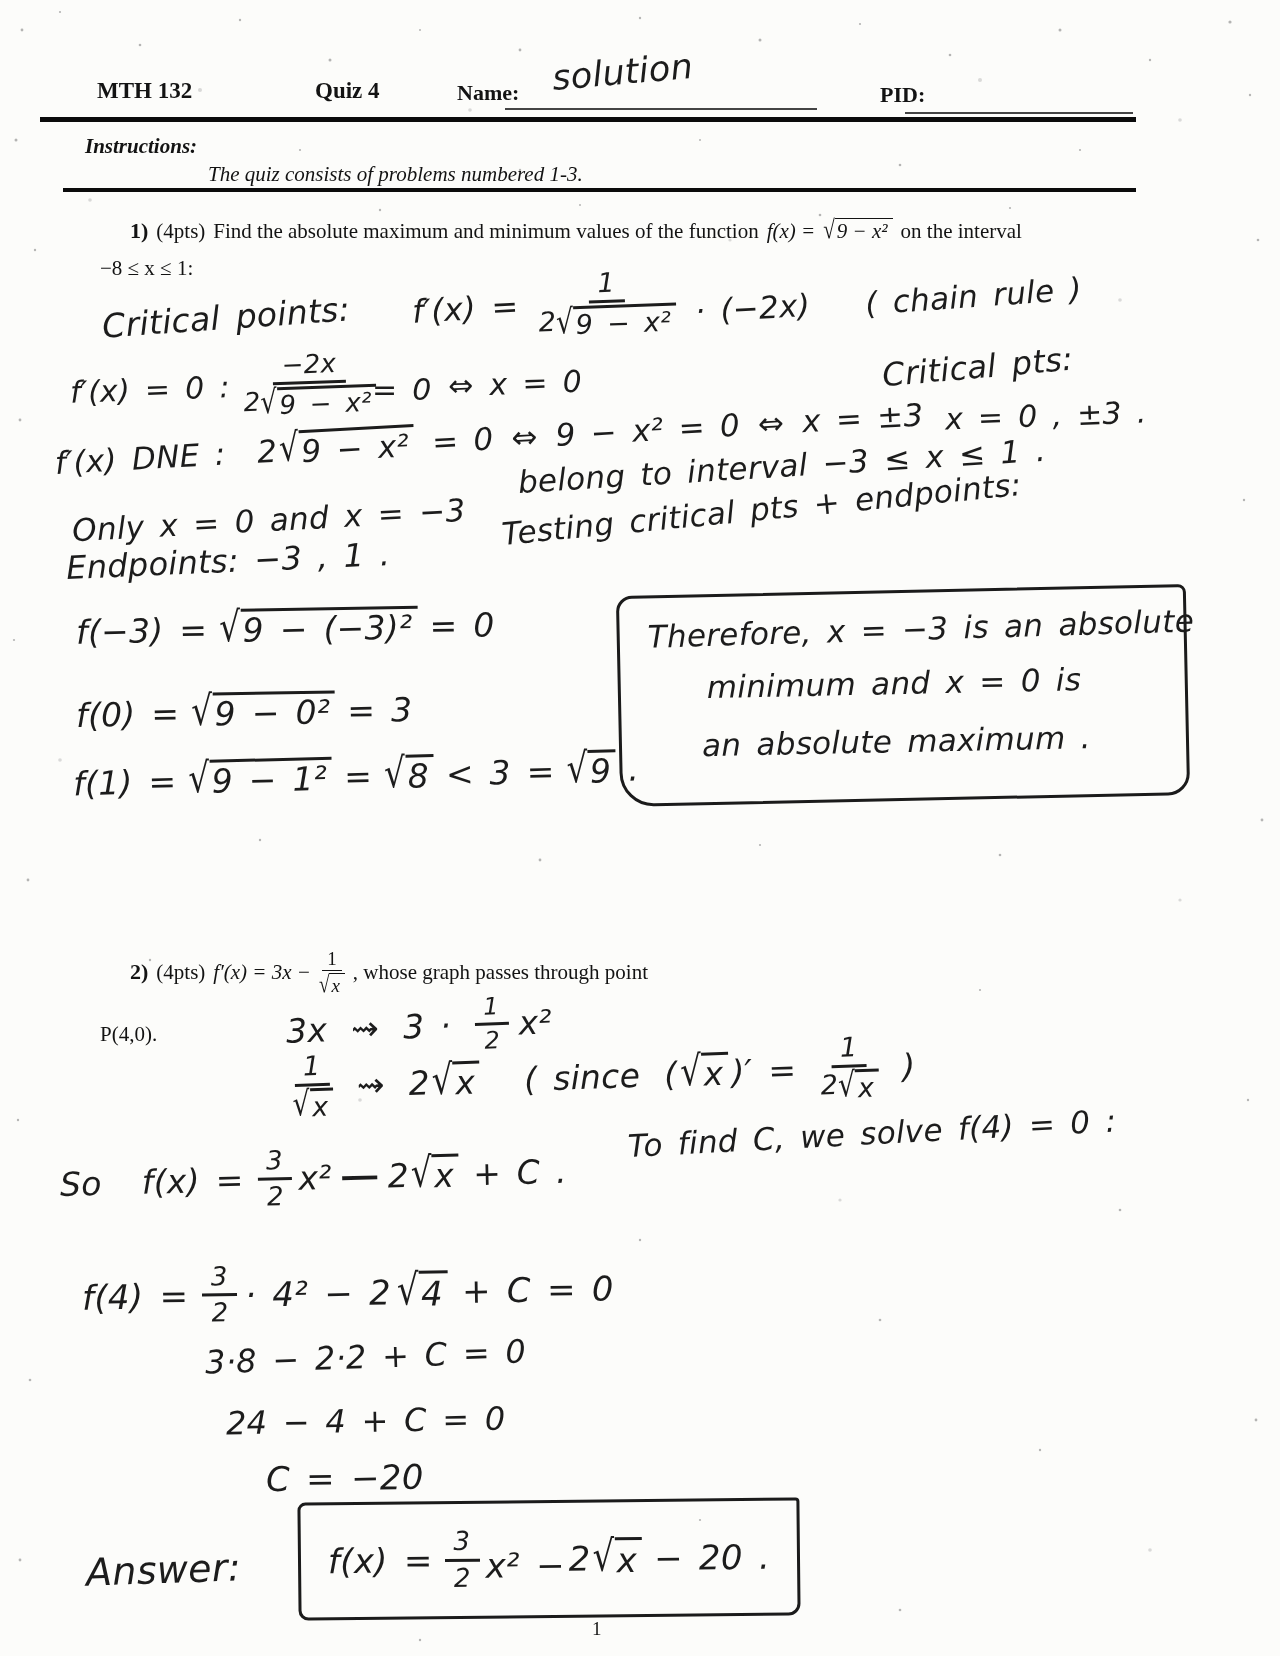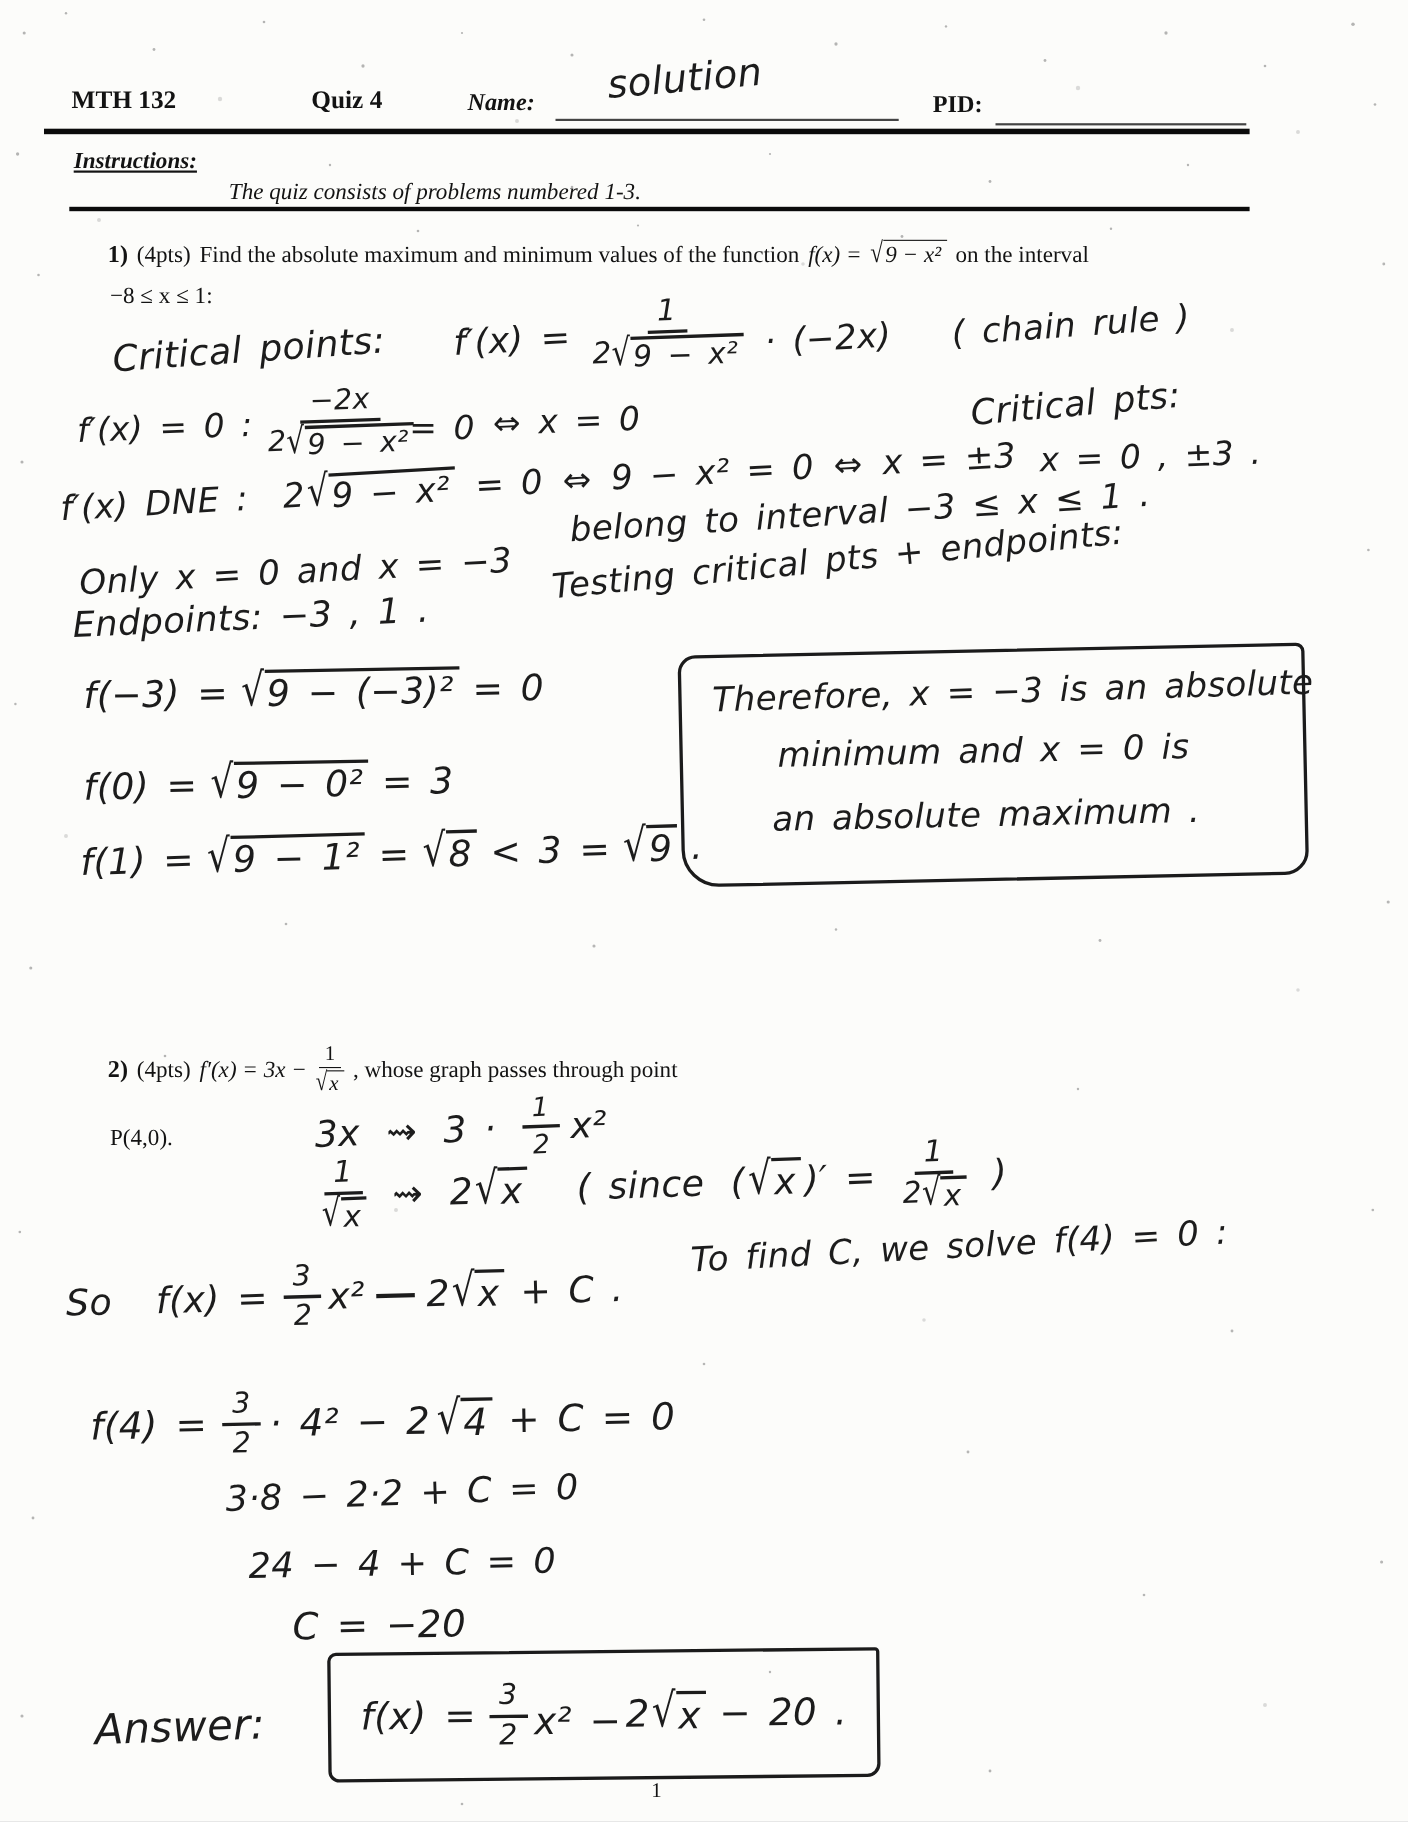--- a/index.html
+++ b/index.html
@@ -3,21 +3,21 @@
 <meta charset="utf-8">
 <style>
   html,body { margin:0; padding:0; background:#d9d9d9; }
   .page {
     position:relative; width:1280px; height:1656px; margin:0 auto;
     background:#fcfcfa; overflow:hidden; color:#131313;
     font-family:"Liberation Serif", serif;
   }
   .abs { position:absolute; }
   .print { font-family:"Liberation Serif", serif; font-size:21px; white-space:nowrap; }
-  .b { font-weight:bold; }
+  .b { font-weight:bold;margin-left:32px; }
   .i { font-style:italic; }
   .hw {
     font-family:"DejaVu Sans", sans-serif; font-style:italic; color:#1c1c1c;
     white-space:nowrap; word-spacing:5px; letter-spacing:0.3px;
   }
   .row { display:flex; align-items:center; }
   .rule { position:absolute; background:#0b0b0b; }
   .thinline { position:absolute; background:#444; height:2px; }
   
   .frac { display:inline-flex; flex-direction:column; align-items:center; line-height:1.12; vertical-align:middle; }
@@ -104,28 +104,28 @@
         <circle cx="60" cy="760" r="1.8"></circle>
         <circle cx="1180" cy="900" r="1.6"></circle>
       <circle cx="360" cy="1100" r="1.8"></circle>
         <circle cx="840" cy="1200" r="1.6"></circle>
         <circle cx="1150" cy="1550" r="1.8"></circle>
     </g>
   </svg>
 
   <div class="abs print b" style="left:65px; top:78px; font-size:23px;">MTH 132</div>
   <div class="abs print b" style="left:283px; top:78px; font-size:23px;">Quiz 4</div>
-  <div class="abs print b" style="left:425px; top:80px; font-size:22px;font-style:italic;">Name:</div>
+  <div class="abs print b" style="left:425px; top:80px; font-size:22px;">Name:</div>
   <div class="abs hw" style="left:552px; top:52px; font-size:35px; transform:rotate(-5deg);">solution</div>
   <div class="thinline" style="left:505px; top:108px; width:312px;"></div>
   <div class="abs print b" style="left:848px; top:82px; font-size:22px;">PID:</div>
   <div class="thinline" style="left:905px; top:112px; width:228px;"></div>
   <div class="rule" style="left:40px; top:117px; width:1096px; height:5px;"></div>
 
-  <div class="abs print b i" style="left:67px; top:134px;text-decoration:underline;">Instructions:</div>
+  <div class="abs print b i" style="left:53px; top:134px;">Instructions:</div>
   <div class="abs print i" style="left:208px; top:162px;">The quiz consists of problems numbered 1-3.</div>
   <div class="rule" style="left:63px; top:188px; width:1073px; height:4px;"></div>
 
   <div class="abs row" style="left:98px; top:218px; gap:8px;">
     <span class="print b" style="font-size:22px;">1)</span>
     <span class="print">(4pts)</span>
     <span class="print">Find the absolute maximum and minimum values of the function</span>
     <span class="print i">f(x) =</span>
     <span class="sqrt psqrt print">
         <span class="rsign">√</span>

